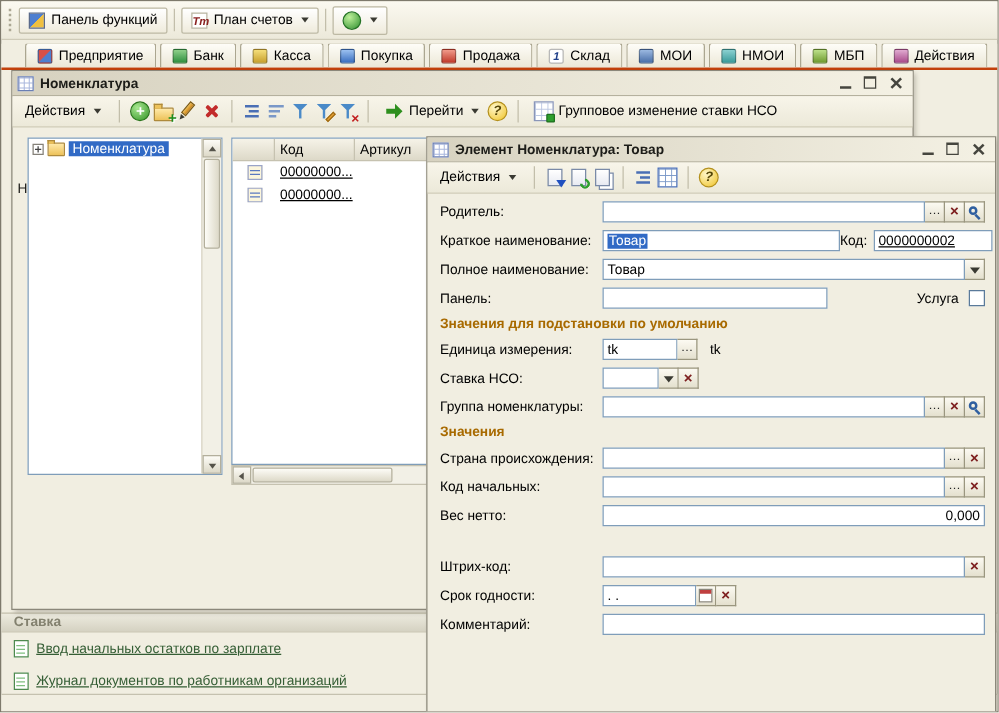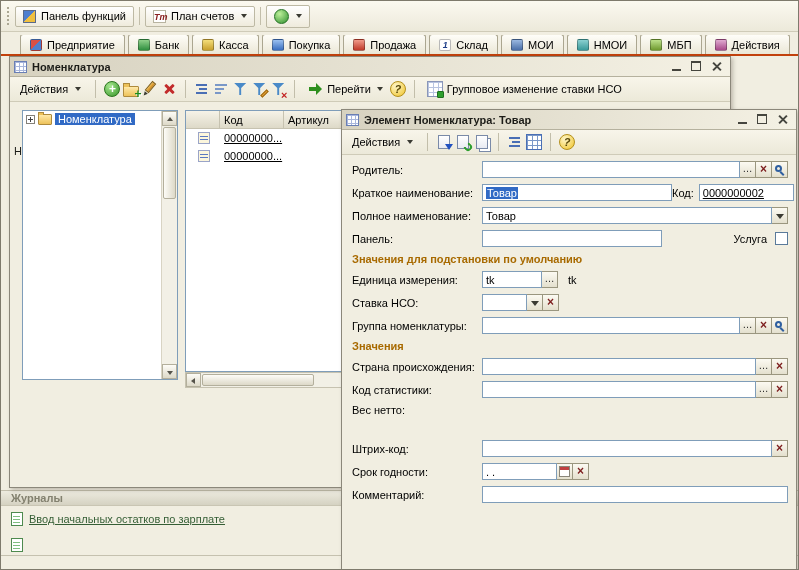--- a/index.html
+++ b/index.html
@@ -235,28 +235,29 @@
         <i class="ti ti9"></i>
         <span>МБП</span>
       </span>
     <span class="tab">
         <i class="ti ti10"></i>
         <span>Действия</span>
       </span>
   </div>
 
   <div class="jhead">
-      <span>Журналы</span>
+      <span>Ставка</span>
     </div>
   <div class="jrow jr1">
     <i class="jico"></i>
     <a class="jlink">Ввод начальных остатков по зарплате</a>
   </div>
   <div class="jrow jr2">
     <i class="jico"></i>
+    <a class="jlink">Журнал документов по работникам организаций</a>
   </div>
 
   <div class="statusbar"></div>
   <div class="statusseg"></div>
 
   <div class="win win1">
     <div class="titlebar">
       <i class="wico"></i>
       <span class="ttl">Номенклатура</span>
       <span class="wbtns">
@@ -433,28 +434,31 @@
       <div class="sect">Значения</div>
 
       <div class="row">
         <span class="lbl">Страна происхождения:</span>
         <span class="fld grow"></span>
         <span class="fbtn dots"></span>
         <span class="fbtn clear"></span>
       </div>
 
       <div class="row">
-        <span class="lbl">Код статистики:</span>
+        <span class="lbl">Код начальных:</span>
         <span class="fld grow"></span>
         <span class="fbtn dots"></span>
         <span class="fbtn clear"></span>
       </div>
 
       <div class="row">
         <span class="lbl">Вес нетто:</span>
+        <span class="fld grow">
+          <span class="rightval">0,000</span>
+        </span>
       </div>
 
       <div class="gap"></div>
 
       <div class="row">
         <span class="lbl">Штрих-код:</span>
         <span class="fld grow"></span>
         <span class="fbtn clear"></span>
       </div>
 

